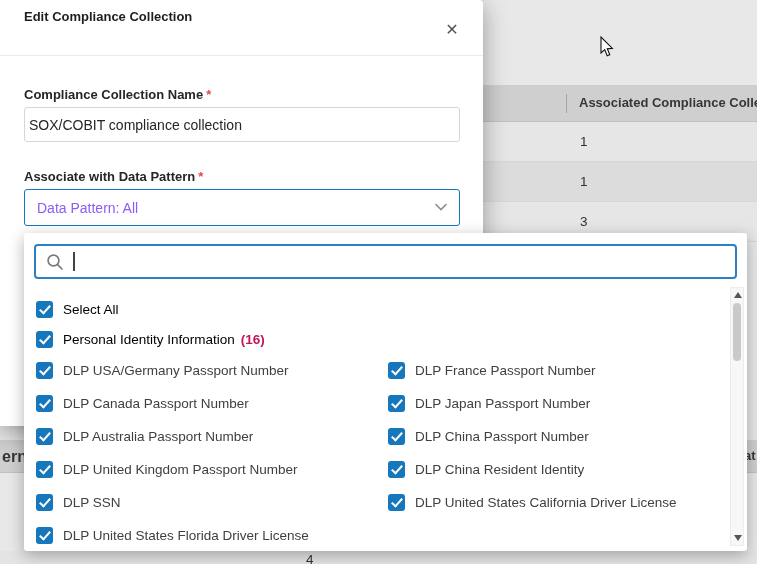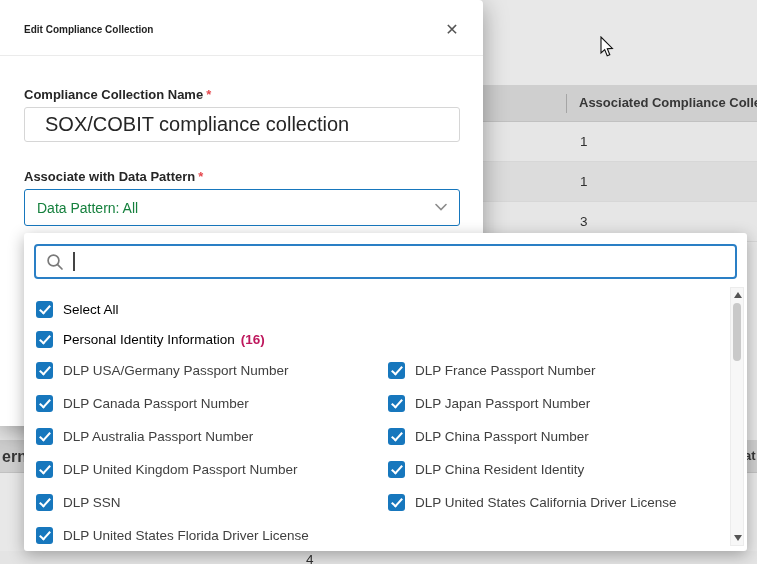--- a/index.html
+++ b/index.html
@@ -37,49 +37,49 @@
   
   .mask { position:absolute; inset:0; background:rgba(30,30,30,0.10); z-index:1; }
 
   
   .modal {
     position:absolute; left:0; top:0; width:483px; height:426px;
     background:#fff; z-index:2; box-shadow:0 6px 24px rgba(0,0,0,0.35);
     border-radius:0 4px 4px 0;
   }
   .modal-title {
-    position:absolute; left:24px; top:24px;
-    font-size:10px; font-weight:700; color:#1f1f1f;
+    position:absolute; left:24px; top:9px;
+    font-size:13px; font-weight:700; color:#1f1f1f;
   }
   .modal-close {
     position:absolute; right:18px; top:16px; width:26px; height:26px;
     display:flex; align-items:center; justify-content:center;
     font-size:16px; color:#555; cursor:pointer; background:none; border:none;
     font-family:"Liberation Sans", sans-serif;
   }
   .modal-divider { position:absolute; left:0; top:55px; width:100%; height:1px; background:#ebebeb; }
 
   .field-label { position:absolute; left:24px; font-size:13px; font-weight:700; color:#262626; }
   .field-label .req { color:#e5484d; margin-left:3px; font-weight:700; }
   .lbl-name { top:87px; }
   .lbl-pattern { top:169px; }
 
   .text-input {
     position:absolute; left:24px; top:107px; width:436px; height:35px;
-    border:1px solid #d6d6d6; border-radius:3px; padding:0 20px;
-    font-size:20px; color:#262626; font-family:"Liberation Sans", sans-serif;
+    border:1px solid #d6d6d6; border-radius:3px; padding:0 4px;
+    font-size:14px; color:#262626; font-family:"Liberation Sans", sans-serif;
     background:#fff; outline:none;
   }
 
   .select-box {
     position:absolute; left:24px; top:189px; width:436px; height:37px;
     border:1.5px solid #1777bd; border-radius:3px; background:#fff;
     display:flex; align-items:center; padding:0 12px; cursor:pointer;
   }
-  .select-value { font-size:14px; color:#15803d; }
+  .select-value { font-size:14px; color:#8b5cf6; }
   .select-chevron { position:absolute; right:12px; top:13px; width:12px; height:8px; }
 
   
   .dropdown {
     position:absolute; left:24px; top:233px; width:723px; height:318px;
     background:#fff; z-index:3; border-radius:3px;
     box-shadow:0 4px 16px rgba(0,0,0,0.30); overflow:hidden;
   }
   .search-box {
     position:absolute; left:10px; top:11px; width:703px; height:35px;

